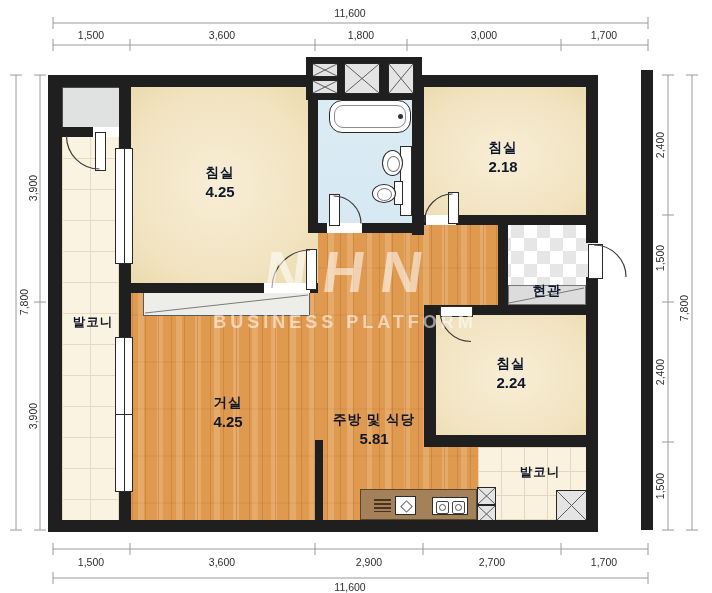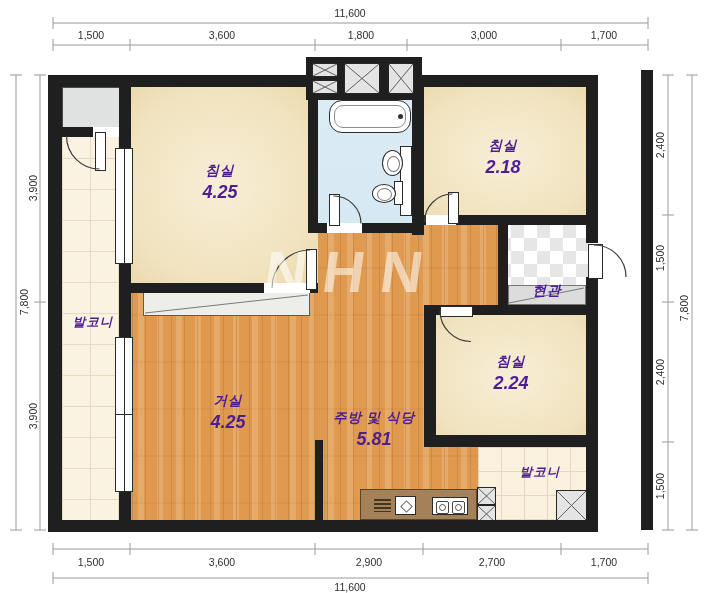--- a/index.html
+++ b/index.html
@@ -30,23 +30,23 @@
   .white-gap{background:#ffffff;}
   .win{background:#ffffff;border:1px solid #2a2a2a;}
   .win .mull{position:absolute;left:50%;top:0;width:1px;height:100%;background:#2a2a2a;}
   .leaf{background:#ffffff;border:1px solid #2a2a2a;}
   .xbox{background:#e4e4e4;border:1.5px solid #262626;box-sizing:border-box;}
   .xbox svg{display:block;width:100%;height:100%;}
   .furn{background:#ededEA;border:1px solid #5a5a5a;box-sizing:border-box;}
   .shoe{background:#dcdcdc;border:1px solid #777;box-sizing:border-box;}
   .counter{background:#a5815a;border:1px solid #59452c;box-sizing:border-box;}
   .fixture{background:#fff;border:1.5px solid #2b2b2b;box-sizing:border-box;}
-  .roomlabel{color:#4c1d95;text-align:center;line-height:1.35;transform:translate(-50%,-50%);font-style:italic;}
+  .roomlabel{color:#0f172a;text-align:center;line-height:1.35;transform:translate(-50%,-50%);}
   .roomlabel .nm{font-size:13.5px;font-weight:bold;letter-spacing:1px;white-space:nowrap;}
-  .roomlabel .ar{font-size:18px;font-weight:600;text-align:center;}
+  .roomlabel .ar{font-size:15px;font-weight:600;text-align:center;}
   .dimlabel{position:absolute;font-size:10.5px;color:#2e2e2e;text-align:center;width:70px;
             transform:translate(-50%,0);white-space:nowrap;}
   .dimlabel.rot{transform:translate(-50%,-50%) rotate(-90deg);width:auto;}
   .wm{position:absolute;color:rgba(255,255,255,0.55);text-align:center;transform:translate(-50%,-50%);
       pointer-events:none;}
   .wm.logo{font-size:58px;font-weight:800;letter-spacing:16px;transform:translate(-50%,-50%) skewX(-8deg);}
   .wm.sub{font-size:18px;font-weight:bold;letter-spacing:4px;}
   svg.overlay{position:absolute;left:0;top:0;pointer-events:none;}
 </style>
 </head>
@@ -227,20 +227,21 @@
     <div class="nm">현관</div>
     </div>
   <div class="abs roomlabel" style="left:93px;top:322px;">
     <div class="nm" style="font-size:12.5px;">발코니</div>
     </div>
   <div class="abs roomlabel" style="left:540px;top:472px;">
     <div class="nm" style="font-size:12.5px;">발코니</div>
     </div>
 
   <div class="wm logo" style="left:352px;top:271px;">NHN</div>
+  <div class="wm sub" style="left:345px;top:322px;">BUSINESS PLATFORM</div>
 
   <div class="dimlabel" style="left:350px;top:7px;">11,600</div>
   <div class="dimlabel" style="left:91px;top:29px;">1,500</div>
   <div class="dimlabel" style="left:222px;top:29px;">3,600</div>
   <div class="dimlabel" style="left:361px;top:29px;">1,800</div>
   <div class="dimlabel" style="left:484px;top:29px;">3,000</div>
   <div class="dimlabel" style="left:604px;top:29px;">1,700</div>
 
   <div class="dimlabel" style="left:91px;top:556px;">1,500</div>
   <div class="dimlabel" style="left:222px;top:556px;">3,600</div>

